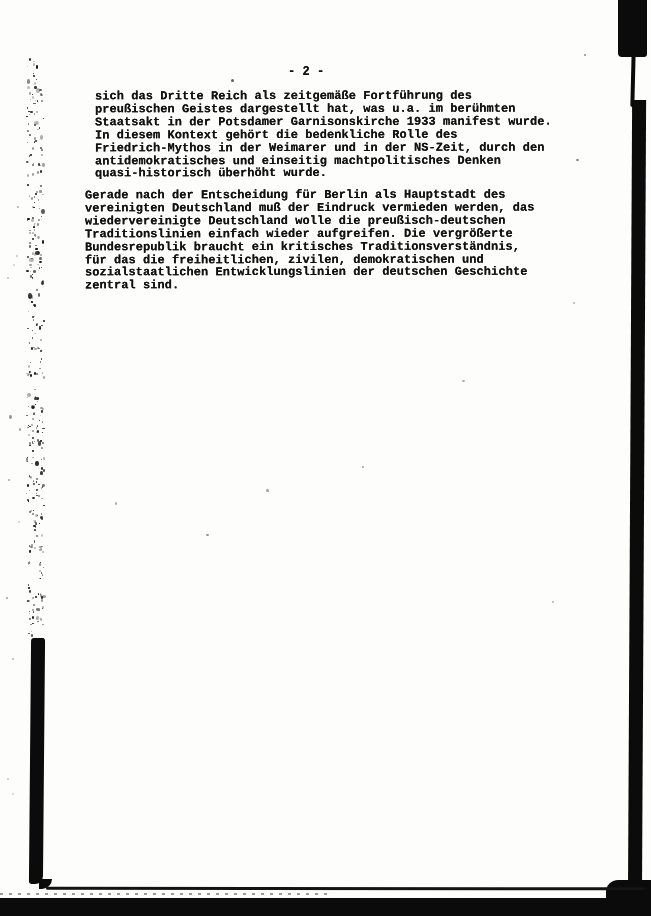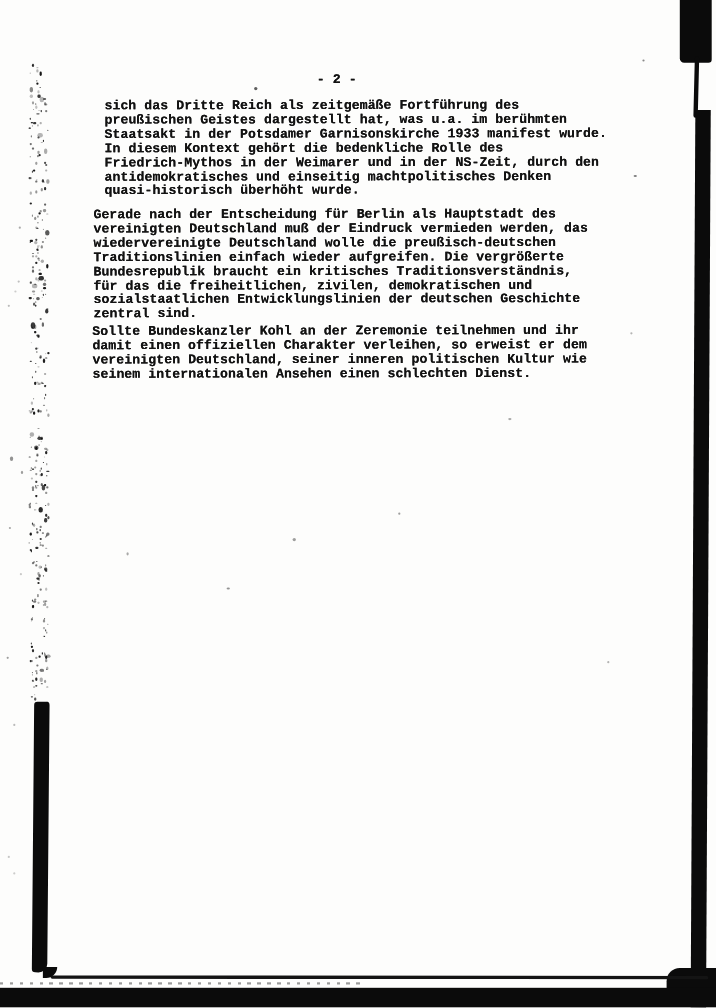--- a/index.html
+++ b/index.html
@@ -99,24 +99,20 @@
 
   <div class="typewritten" id="para-2">Gerade nach der Entscheidung für Berlin als Hauptstadt des
 vereinigten Deutschland muß der Eindruck vermieden werden, das
 wiedervereinigte Deutschland wolle die preußisch-deutschen
 Traditionslinien einfach wieder aufgreifen. Die vergrößerte
 Bundesrepublik braucht ein kritisches Traditionsverständnis,
 für das die freiheitlichen, zivilen, demokratischen und
 sozialstaatlichen Entwicklungslinien der deutschen Geschichte
 zentral sind.</div>
 
-  <div class="typewritten" id="para-3">Sollte Bundeskanzler Kohl an der Zeremonie teilnehmen und ihr
-damit einen offiziellen Charakter verleihen, so erweist er dem
-vereinigten Deutschland, seiner inneren politischen Kultur wie
-seinem internationalen Ansehen einen schlechten Dienst.</div>
 
   <div id="left-speckle">
       <i style="position: absolute; left: 15.6px; top: 432.1px; width: 1.8px; height: 2.3px; background: rgb(17, 17, 17); border-radius: 50%; opacity: 0.77;"></i>
       <i style="position: absolute; left: 0.8px; top: 165.7px; width: 1.2px; height: 1.1px; background: rgb(17, 17, 17); border-radius: 50%; opacity: 1;"></i>
       <i style="position: absolute; left: 6.2px; top: 184.2px; width: 2.1px; height: 1.4px; background: rgb(17, 17, 17); border-radius: 50%; opacity: 0.92;"></i>
       <i style="position: absolute; left: 7.7px; top: 199.3px; width: 2.3px; height: 3.2px; background: rgb(17, 17, 17); border-radius: 50%; opacity: 0.28;"></i>
       <i style="position: absolute; left: 13.7px; top: 93.2px; width: 2.5px; height: 2.3px; background: rgb(17, 17, 17); border-radius: 50%; opacity: 0.74;"></i>
       <i style="position: absolute; left: 8.6px; top: 468.4px; width: 2.8px; height: 2.4px; background: rgb(17, 17, 17); border-radius: 50%; opacity: 0.64;"></i>
       <i style="position: absolute; left: 9.4px; top: 407.1px; width: 3.7px; height: 4.6px; background: rgb(17, 17, 17); border-radius: 50%; opacity: 0.89;"></i>
       <i style="position: absolute; left: 14.2px; top: 284.8px; width: 1.4px; height: 2px; background: rgb(17, 17, 17); border-radius: 50%; opacity: 0.35;"></i>

